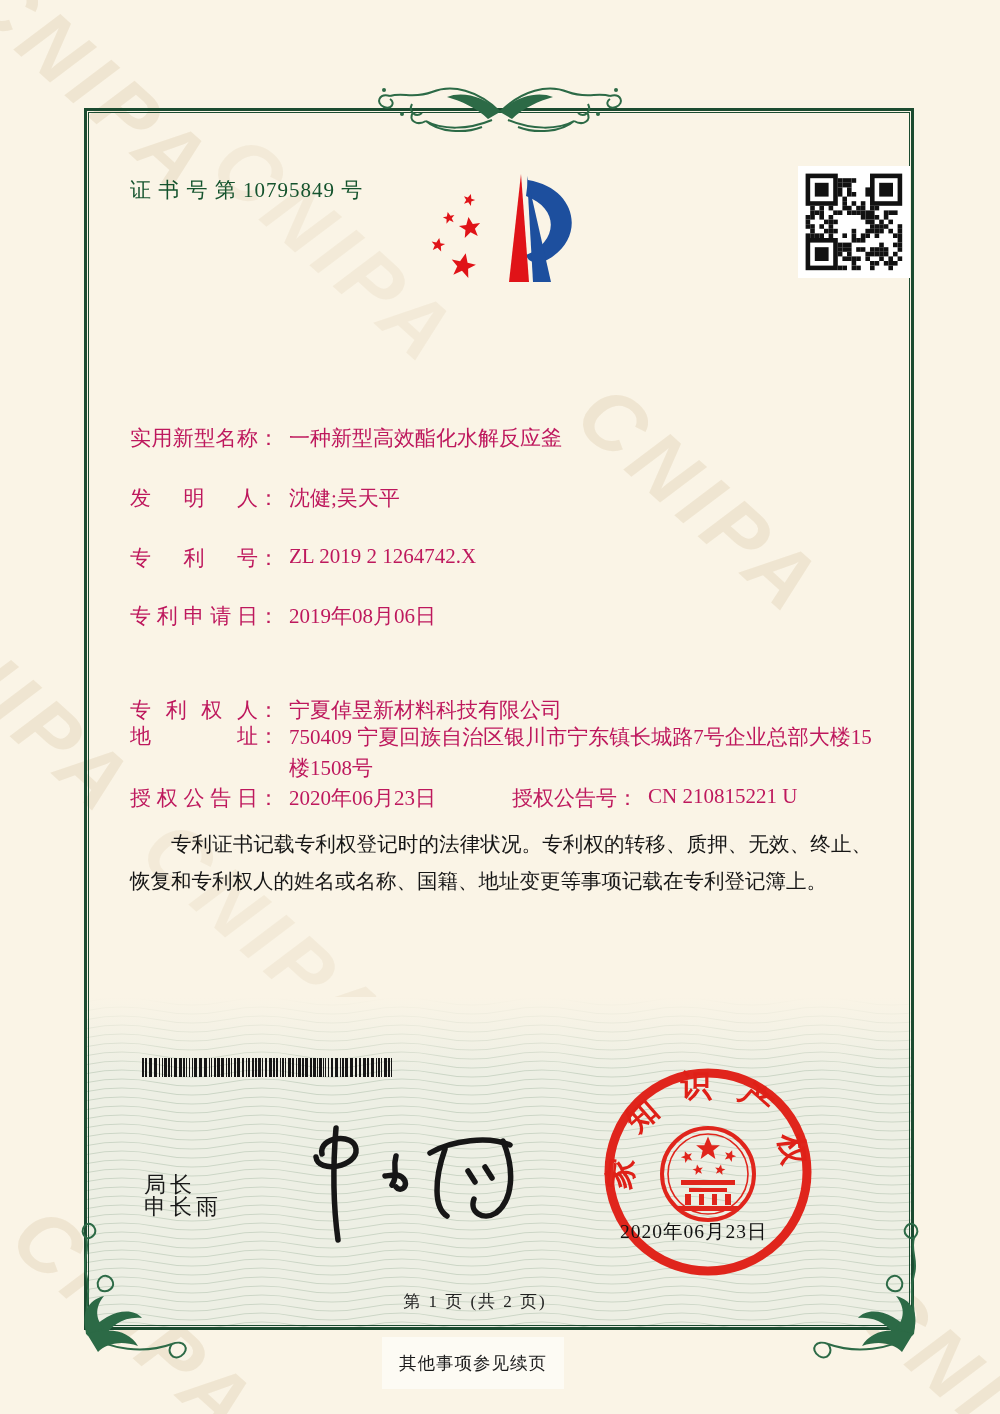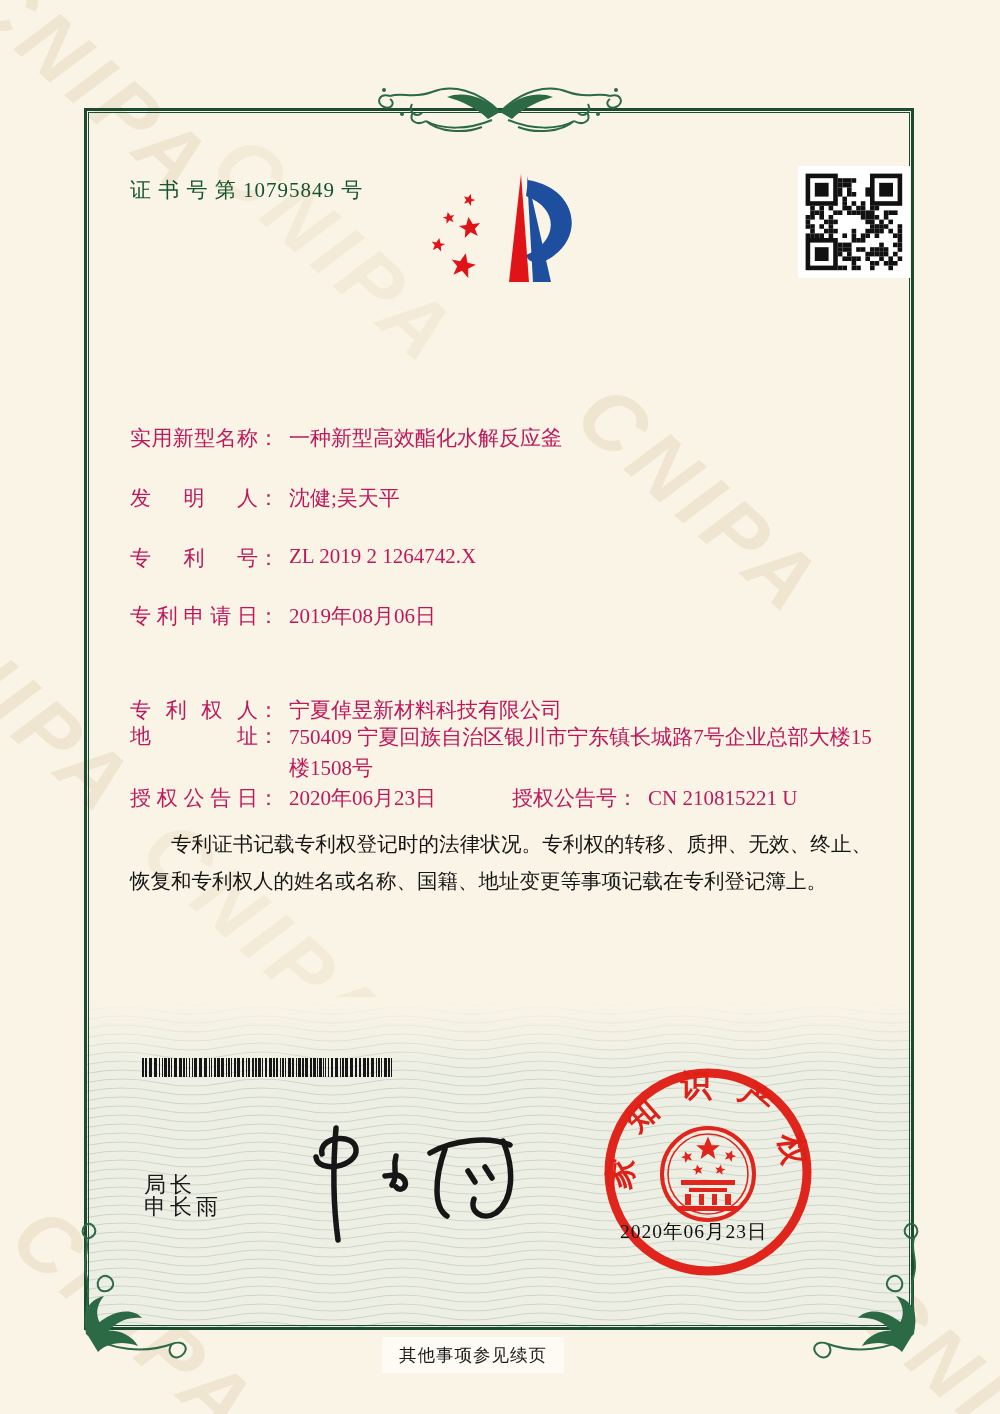--- a/index.html
+++ b/index.html
@@ -28,41 +28,41 @@
   .cert-no{position:absolute;left:130px;top:176px;font-size:21px;letter-spacing:1px;color:#14532d;z-index:5;}
   .logo{position:absolute;left:425px;top:166px;z-index:5;}
   .qr{position:absolute;left:798px;top:166px;width:112px;height:112px;background:#fff;z-index:5;}
   .doc-title{position:absolute;left:0;top:298px;width:100%;text-align:center;font-size:45px;
       font-weight:bold;letter-spacing:11px;color:#111;z-index:5;}
 
   .row{position:absolute;left:130px;display:flex;font-size:21px;color:#be185d;z-index:5;}
   .row .lbl{width:128px;text-align:justify;text-align-last:justify;}
   .row .val{margin-left:10px;white-space:nowrap;}
   .row .val.wrap{white-space:normal;width:588px;line-height:31px;}
-  .row.right-pair{left:512px;align-items:center;}
+  .row.right-pair{left:512px;}
 
   .body-text{position:absolute;left:130px;top:826px;width:742px;font-size:20.5px;line-height:37px;
       color:#161616;text-align:justify;z-index:5;}
   .body-text p{margin:0;text-indent:2em;}
 
   .barcode{position:absolute;left:142px;top:1058px;z-index:5;}
 
   .chief{position:absolute;left:144px;font-family:"Liberation Sans",sans-serif;font-size:22px;
       color:#1a1a1a;z-index:6;letter-spacing:4px;}
   .chief.t1{top:1150px;margin-top:20px;}
   .chief.t2{top:1192px;}
   .signature{position:absolute;left:292px;top:1122px;z-index:6;}
 
   .seal{position:absolute;left:598px;top:1062px;z-index:6;}
   .seal-date{position:absolute;left:620px;top:1218px;width:200px;font-size:19.5px;color:#111;
       letter-spacing:1px;z-index:7;white-space:nowrap;}
 
   .page-info{position:absolute;left:0;top:1290px;width:950px;text-align:center;font-size:17px;
       color:#222;z-index:5;letter-spacing:2px;}
-  .cont-box{position:absolute;left:382px;top:1337px;width:182px;height:36px;background:#fdfbf4;
+  .cont-box{position:absolute;left:382px;top:1337px;width:182px;height:52px;background:#fdfbf4;
       z-index:5;display:flex;align-items:center;justify-content:center;}
   .cont-note{font-size:17.5px;color:#1b1b1b;letter-spacing:1px;}
 </style>
 </head>
 <body>
 
 <div class="page">
 
   <span class="wm" style="left:90px;top:80px;">CNIPA</span>
   <span class="wm faint" style="left:335px;top:250px;">CNIPA</span>
@@ -461,18 +461,19 @@
         <rect x="-23" y="20" width="6" height="11"></rect>
         <rect x="-9" y="20" width="5" height="11"></rect>
         <rect x="4" y="20" width="5" height="11"></rect>
         <rect x="17" y="20" width="6" height="11"></rect>
         <rect x="-31" y="32" width="62" height="5"></rect>
       </g>
     </g>
   </svg>
   <div class="seal-date">2020年06月23日</div>
 
+  <div class="page-info">第 1 页 (共 2 页)</div>
 
   <div class="cont-box">
     <span class="cont-note">其他事项参见续页</span>
   </div>
 
 </div>
 
 </body></html>

